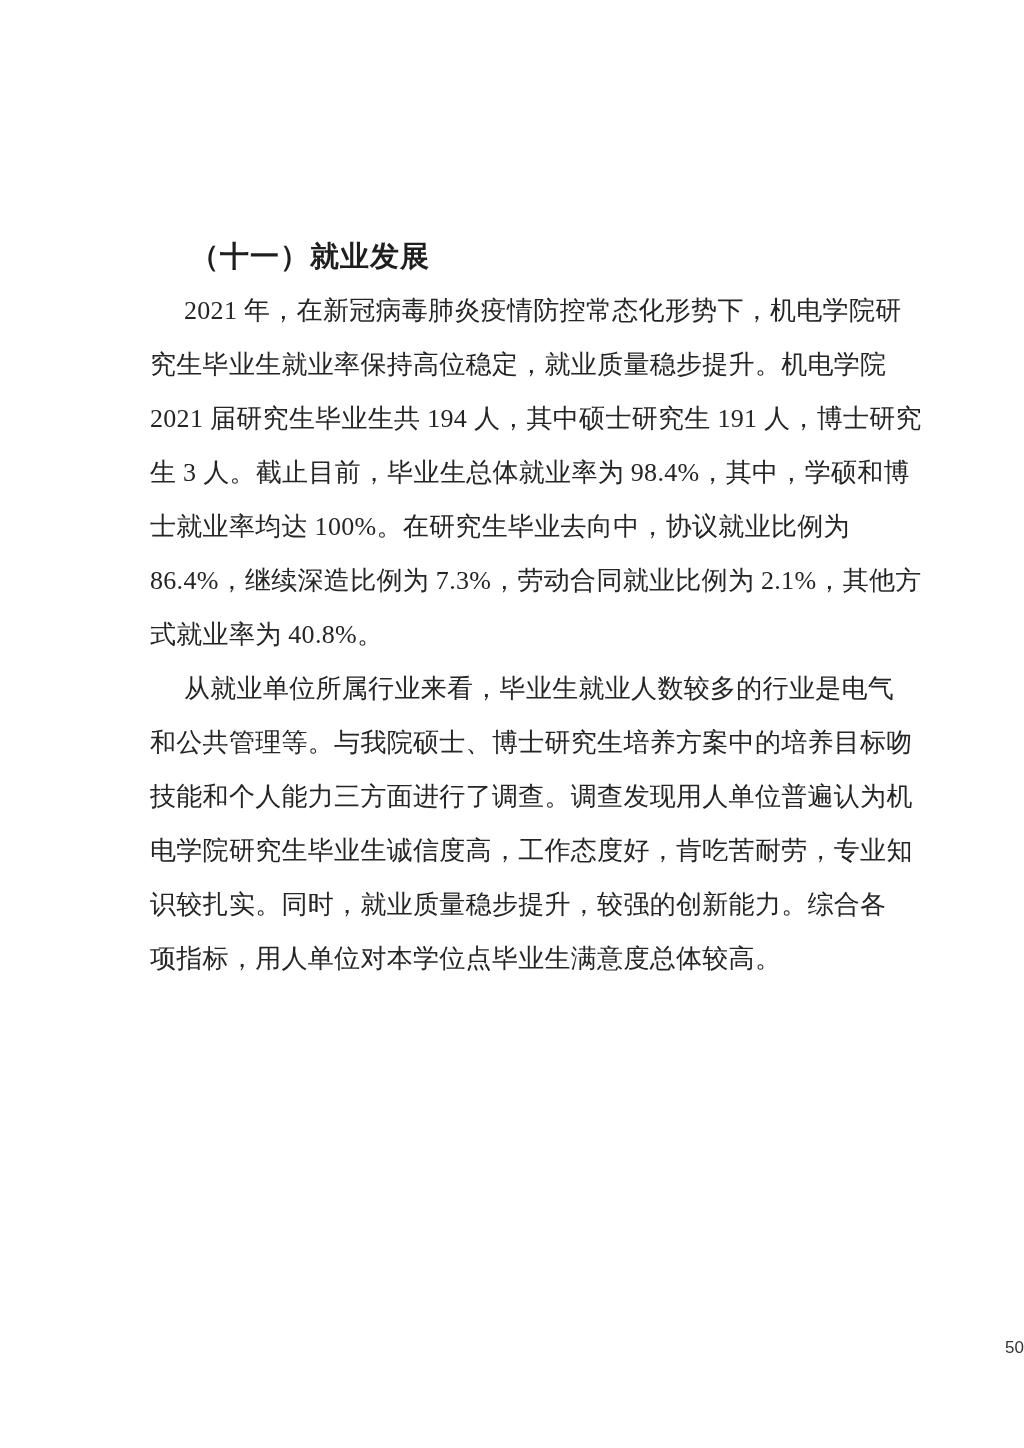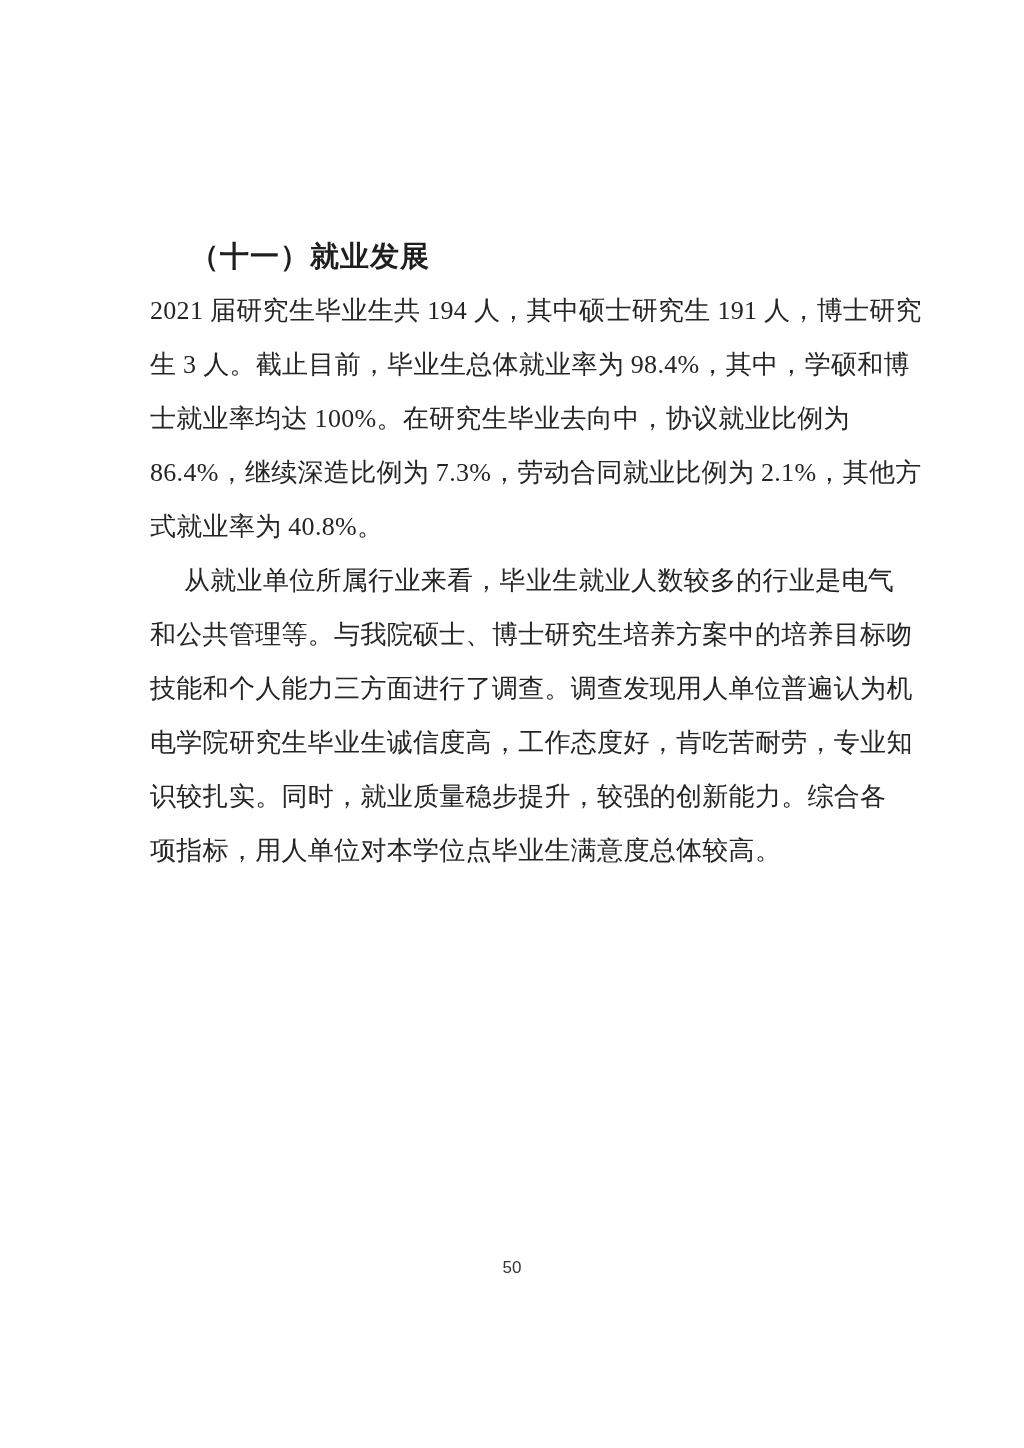--- a/index.html
+++ b/index.html
@@ -37,40 +37,42 @@
   }
   .line {
     white-space: nowrap;
     letter-spacing: 0.3px;
   }
   .line.indent {
     padding-left: 34px;
   }
   .page-number {
     position: absolute;
-    top: 1258px;
+    top: 1338px;
     left: 0;
     width: 100%;
-    text-align: center;
+    text-align: right;
     font-family: "Liberation Sans", "DejaVu Sans", sans-serif;
     font-size: 17px;
     color: #333333;
   }
 </style>
 </head>
 <body>
 
 <div class="page">
   <div class="content">
 
     <div class="heading">（十一）就业发展</div>
 
     <div class="body-text">
 
       <div>
+        <div class="line indent">2021 年，在新冠病毒肺炎疫情防控常态化形势下，机电学院研</div>
+        <div class="line">究生毕业生就业率保持高位稳定，就业质量稳步提升。机电学院</div>
         <div class="line">2021 届研究生毕业生共 194 人，其中硕士研究生 191 人，博士研究</div>
         <div class="line">生 3 人。截止目前，毕业生总体就业率为 98.4%，其中，学硕和博</div>
         <div class="line">士就业率均达 100%。在研究生毕业去向中，协议就业比例为</div>
         <div class="line">86.4%，继续深造比例为 7.3%，劳动合同就业比例为 2.1%，其他方</div>
         <div class="line">式就业率为 40.8%。</div>
       </div>
 
       <div>
         <div class="line indent">从就业单位所属行业来看，毕业生就业人数较多的行业是电气</div>
         <div class="line">和公共管理等。与我院硕士、博士研究生培养方案中的培养目标吻</div>

